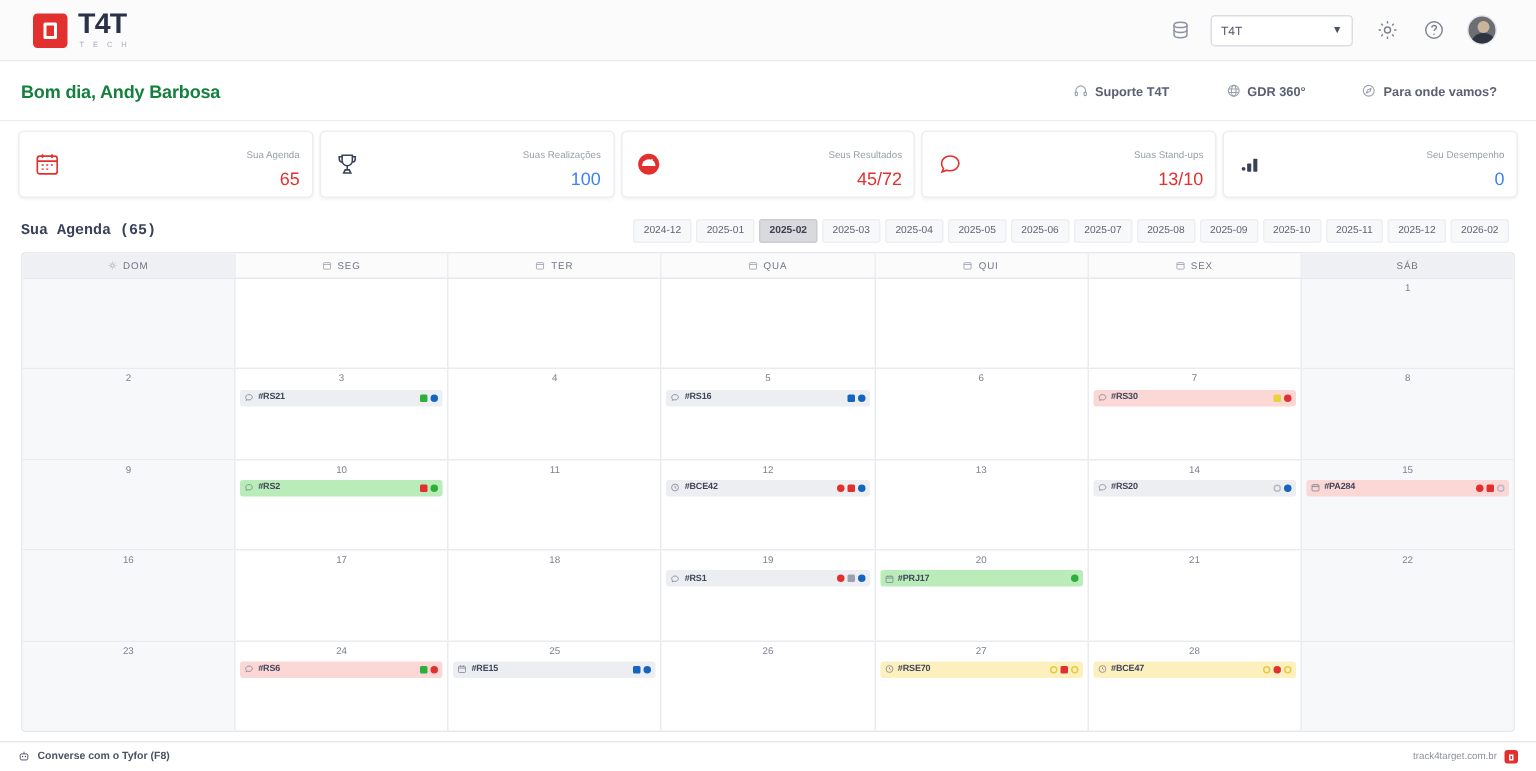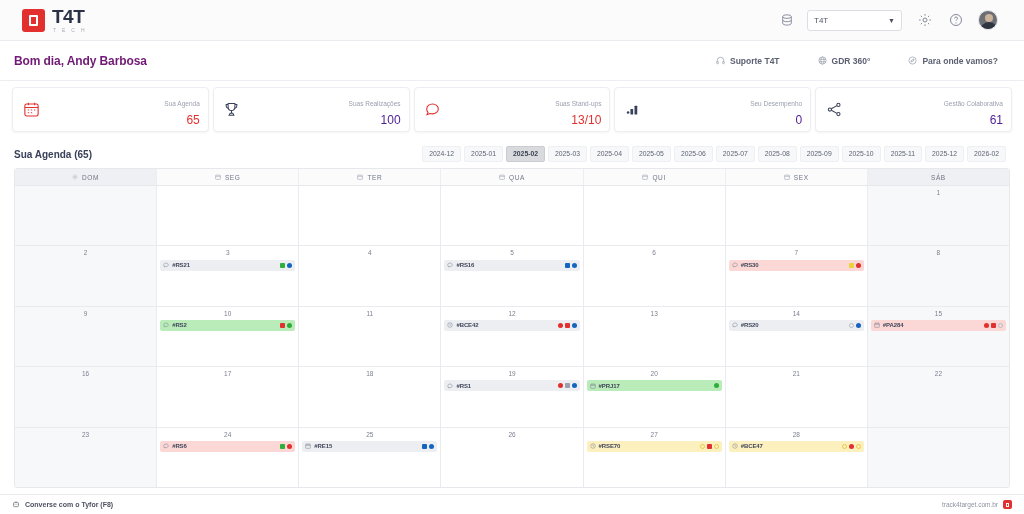--- a/index.html
+++ b/index.html
@@ -66,21 +66,21 @@
   }
 
   
   .greetbar {
     height: 40px; flex: 0 0 40px;
     display:flex; align-items:center;
     padding: 0 14px;
     border-bottom: 1px solid #eceef1;
     background:#fff;
   }
-  .greet-title { font-size: 12px; font-weight: bold; color:#701a75; letter-spacing:-0.1px; }
+  .greet-title { font-size: 12px; font-weight: bold; color:#15803d; letter-spacing:-0.1px; }
   .greet-links { margin-left:auto; display:flex; align-items:center; gap: 38px; padding-right: 12px; }
   .greet-link { display:flex; align-items:center; gap:5px; font-size: 8.5px; font-weight: bold; color:#5b6072;text-align:right; }
   .greet-link .g-ico { color:#9aa0ad; display:flex; align-items:center; }
 
   
   .kpis {
     flex: 0 0 57px;
     display:flex; align-items:center; gap: 4px;
     padding: 6px 12px 8px 12px;
     background:#fff;
@@ -91,29 +91,29 @@
     box-shadow: 0 1px 2px rgba(30,35,60,.05);
     display:flex; align-items:center;
     padding: 0 8px 0 7px;
     min-width: 0;
   }
   .kpi-ico { flex:0 0 auto; display:flex; align-items:center; justify-content:center; width:22px; height:22px; }
   .kpi-txt { margin-left:auto; text-align:right; min-width:0; }
   .kpi-label { font-size: 6.5px; color:#9aa0ad; white-space:nowrap; line-height: 1.1; }
   .kpi-value { font-size: 12px; font-weight: normal; line-height:1.25; margin-top:1px; }
   .v-red { color:#e2302f; }
-  .v-dark { color:#4c1d95; }
+  .v-dark { color:#3b82f6; }
 
   
   .agenda-head {
     flex: 0 0 28px;
     display:flex; align-items:center;
     padding: 0 14px 0 14px;
   }
-  .agenda-title { font-size: 10px; font-weight:bold; color:#39405a; }
+  .agenda-title { font-size: 10px; font-weight:bold; color:#39405a;font-family:Liberation Mono, monospace; }
   .month-tabs { margin-left:auto; display:flex; gap: 3px; padding-right: 4px; }
   .m-tab {
     font-size: 6.8px; color:#5e6474;
     background:#f7f8fa; border:1px solid #edeff3; border-radius: 2px;
     padding: 4px 6px; line-height:1; white-space:nowrap;
   }
   .m-tab.active { background:#d9dade; border-color:#cbccd2; color:#3b4152; font-weight:bold; }
 
   
   .cal-wrap { flex: 1 1 auto; padding: 0 14px 6px 14px; min-height: 0; }
@@ -277,20 +277,33 @@
             <path d="M6 4.2H3.7v1.4c0 1.5 1 2.6 2.3 2.8M14 4.2h2.3v1.4c0 1.5-1 2.6-2.3 2.8"></path>
           <path d="M10 11.3v3.1M7.2 16.8h5.6M8.4 14.4h3.2l1.2 2.4H7.2z"></path>
         </svg>
       </span>
       <span class="kpi-txt">
         <span class="kpi-label">Suas Realizações</span><br>
         <span class="kpi-value v-dark">100</span>
       </span>
     </div>
 
+    <div class="kpi">
+      <span class="kpi-ico">
+        <svg width="17" height="17" viewBox="0 0 20 20">
+          <circle cx="10" cy="10" r="8.3" fill="#e2302f"></circle>
+          <path d="M4.6 11.4a5.4 5.4 0 0 1 10.8 0z" fill="#fff"></path>
+          <path d="M12.6 6.6 9.4 10.4" stroke="#fff" stroke-width="1.4" stroke-linecap="round"></path>
+        </svg>
+      </span>
+      <span class="kpi-txt">
+        <span class="kpi-label">Seus Resultados</span><br>
+        <span class="kpi-value v-red">45/72</span>
+      </span>
+    </div>
 
 
     <div class="kpi">
       <span class="kpi-ico">
         <svg width="17" height="17" viewBox="0 0 20 20" fill="none" stroke="#e2302f" stroke-width="1.3">
           <path d="M16.8 9.3c0 3.2-3 5.8-6.8 5.8-.9 0-1.8-.15-2.6-.43L3.6 16l1.1-2.7A5.5 5.5 0 0 1 3.2 9.3c0-3.2 3-5.8 6.8-5.8s6.8 2.6 6.8 5.8z"></path>
         </svg>
       </span>
       <span class="kpi-txt">
         <span class="kpi-label">Suas Stand-ups</span><br>
@@ -305,34 +318,20 @@
           <rect x="6.4" y="9.4" width="3.2" height="6.4" rx=".6" fill="#39405a"></rect>
           <rect x="11.2" y="5.6" width="3.2" height="10.2" rx=".6" fill="#39405a"></rect>
         </svg>
       </span>
       <span class="kpi-txt">
         <span class="kpi-label">Seu Desempenho</span><br>
         <span class="kpi-value v-dark">0</span>
       </span>
     </div>
 
-    <div class="kpi">
-      <span class="kpi-ico">
-        <svg width="17" height="17" viewBox="0 0 20 20" fill="none" stroke="#39405a" stroke-width="1.2">
-          <circle cx="14.6" cy="4.6" r="1.9"></circle>
-            <circle cx="4.6" cy="10" r="1.9"></circle>
-            <circle cx="14.6" cy="15.4" r="1.9"></circle>
-          <path d="M6.3 9.1 12.9 5.5M6.3 10.9l6.6 3.6"></path>
-        </svg>
-      </span>
-      <span class="kpi-txt">
-        <span class="kpi-label">Gestão Colaborativa</span><br>
-        <span class="kpi-value v-dark">61</span>
-      </span>
-    </div>
 
   </div>
 
   <div class="agenda-head">
     <div class="agenda-title">Sua Agenda (65)</div>
     <div class="month-tabs" id="month-tabs">
         <div class="m-tab">2024-12</div>
         <div class="m-tab">2025-01</div>
         <div class="m-tab active">2025-02</div>
         <div class="m-tab">2025-03</div>

